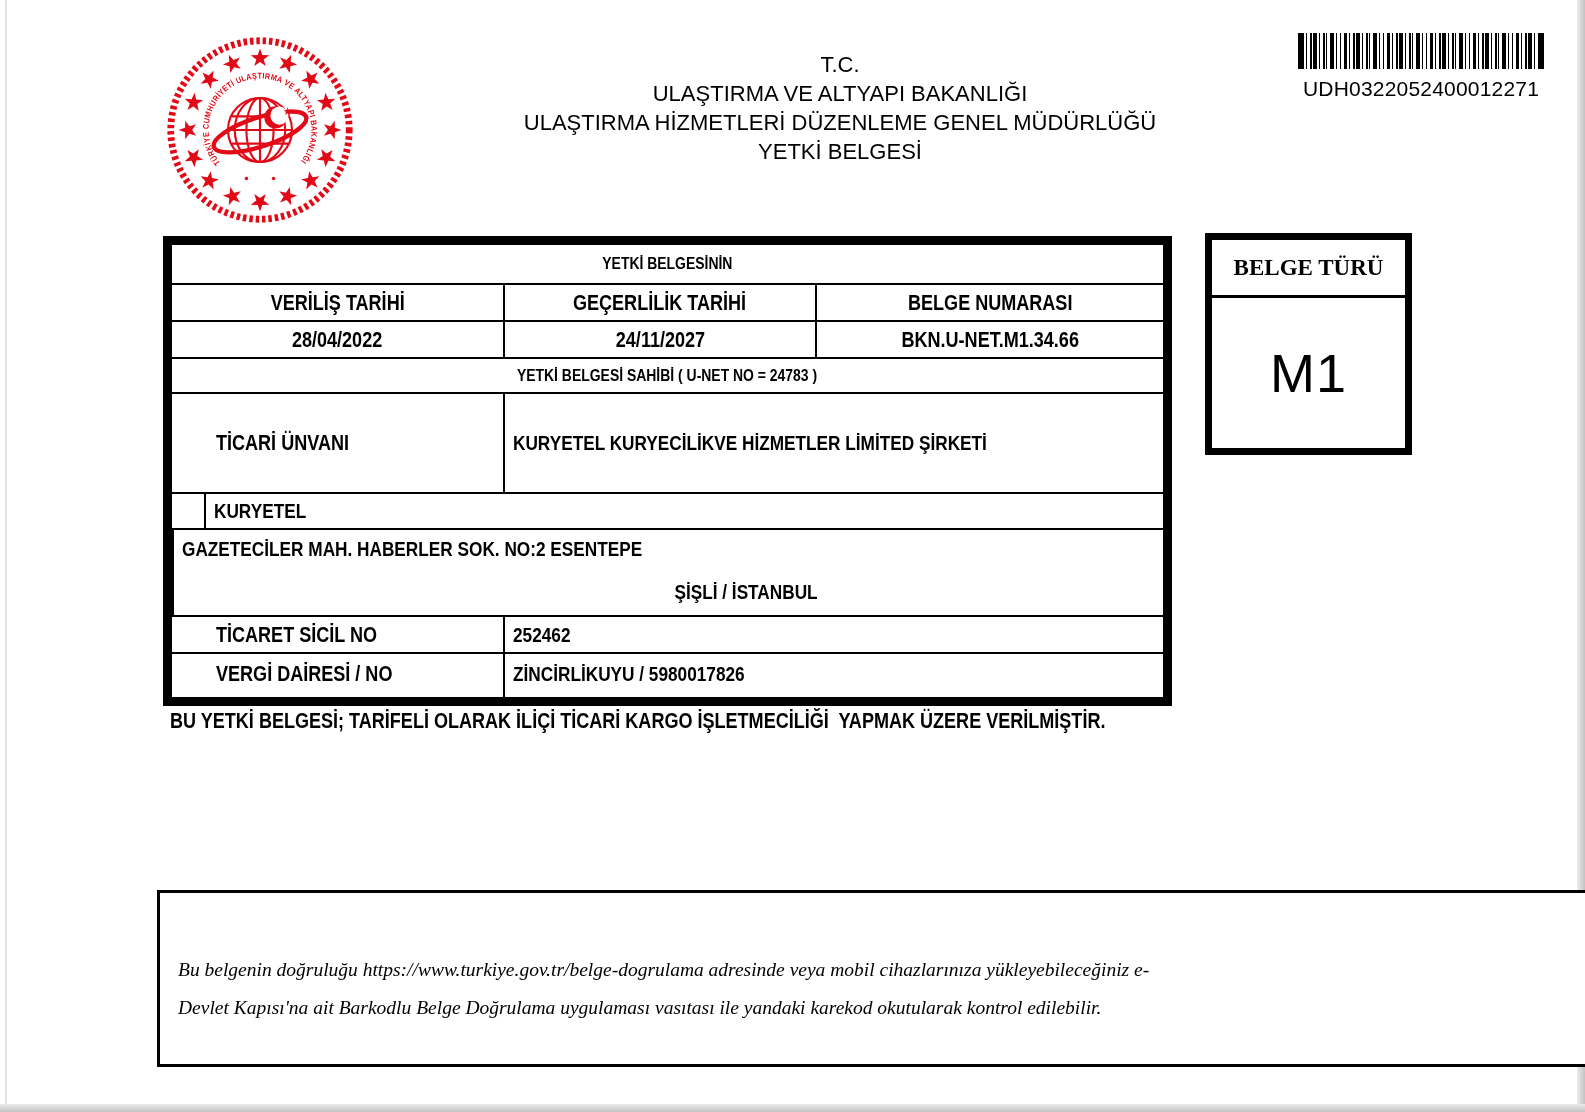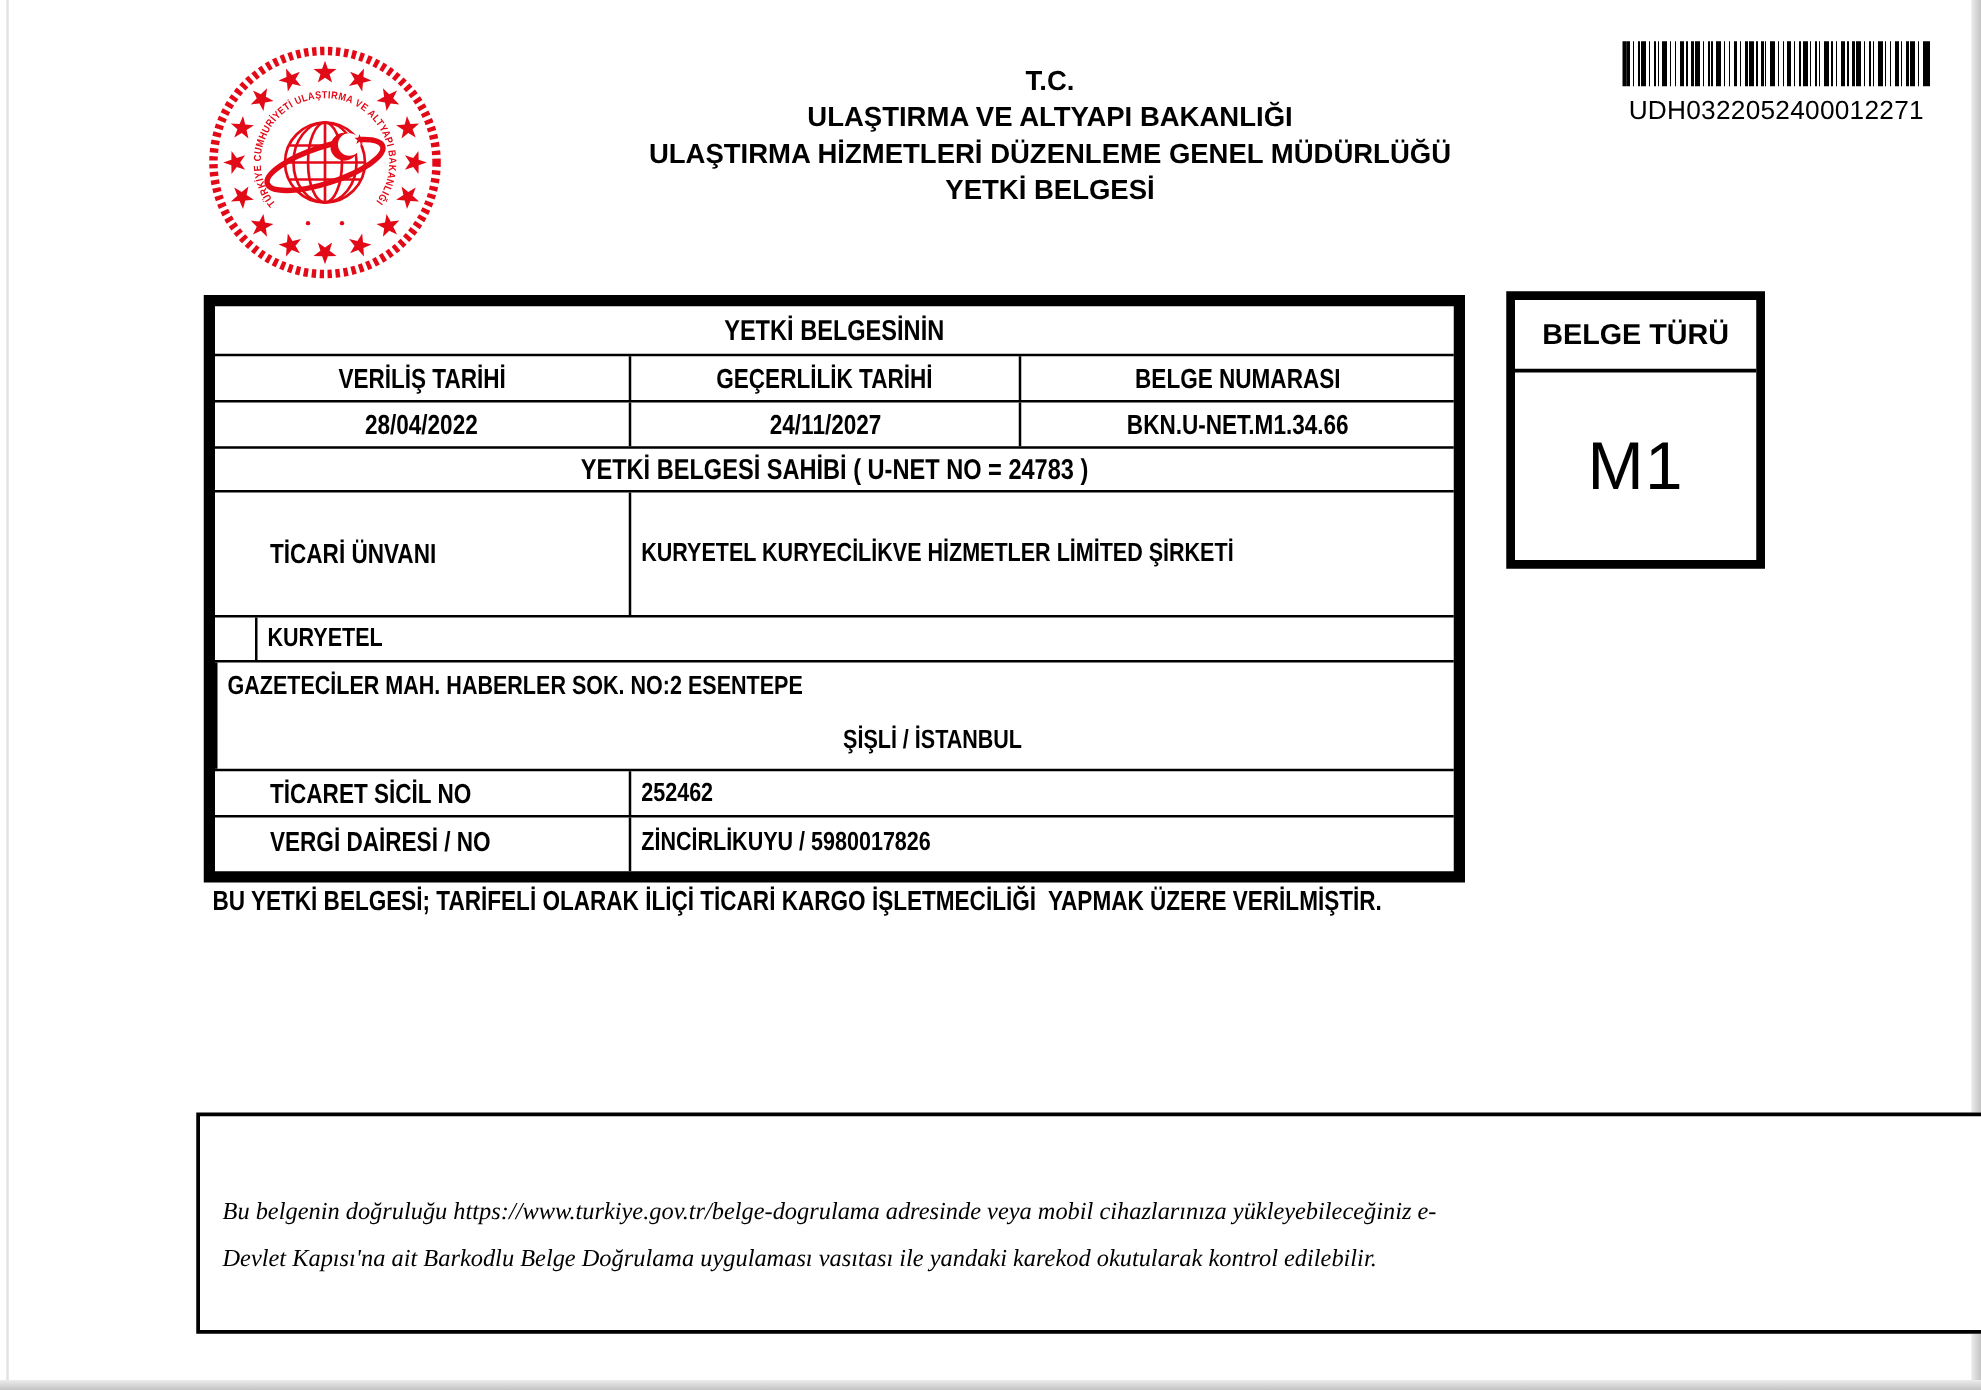--- a/index.html
+++ b/index.html
@@ -6,21 +6,21 @@
   .canvas{position:relative;width:1585px;height:1112px;background:#ffffff;overflow:hidden;
           font-family:"Liberation Sans",sans-serif;color:#000;}
   .abs{position:absolute;}
 
   
   .edge-left{left:5px;top:0;width:2px;height:1104px;background:#e2e2e2;}
   .edge-right{left:1577px;top:0;width:8px;height:1112px;background:linear-gradient(90deg,#ececec,#c3c3c3);}
   .edge-bottom{left:0;top:1104px;width:1585px;height:8px;background:linear-gradient(180deg,#ececec,#c3c3c3);}
 
   
-  .header{left:360px;top:50px;width:960px;text-align:center;font-weight:bold;
+  .header{left:360px;top:50px;width:960px;text-align:center;font-weight:normal;
           font-size:22px;line-height:29px;letter-spacing:0;}
 
   
   .barcode-wrap{left:1298px;top:33px;width:246px;}
   .barcode-bars{height:36px;border-left:3px solid #000;border-right:4px solid #000;
     background:repeating-linear-gradient(90deg,
       #000 0 3px,#fff 3px 5px,#000 5px 6px,#fff 6px 9px,#000 9px 11px,#fff 11px 12px,
       #000 12px 16px,#fff 16px 18px,#000 18px 19px,#fff 19px 22px,#000 22px 24px,#fff 24px 25px,
       #000 25px 26px,#fff 26px 29px,#000 29px 33px,#fff 33px 35px,#000 35px 36px,#fff 36px 39px,
       #000 39px 40px,#fff 40px 43px);}
@@ -32,27 +32,27 @@
 
   
   .cert-table{left:163px;top:236px;width:1009px;height:470px;border:9px solid #000;
               box-sizing:border-box;display:flex;flex-direction:column;background:#fff;}
   .trow{box-sizing:border-box;display:flex;align-items:stretch;}
   .trow + .trow{border-top:2px solid #000;}
   .cell{box-sizing:border-box;display:flex;align-items:center;justify-content:center;overflow:hidden;}
   .cell.vdiv{border-left:2px solid #000;}
   .cell.left{justify-content:flex-start;padding-left:44px;}
   .cell.val{justify-content:flex-start;padding-left:8px;}
-  .fs23{font-size:23px;} .fs22{font-size:22px;} .fs21{font-size:21px;}
+  .fs23{font-size:17px;} .fs22{font-size:22px;} .fs21{font-size:21px;}
 
   
   .belge-box{left:1205px;top:233px;width:207px;height:222px;border:7px solid #000;
              box-sizing:border-box;display:flex;flex-direction:column;background:#fff;}
   .belge-head{height:55px;border-bottom:3px solid #000;display:flex;align-items:center;justify-content:center;
-              font-weight:bold;font-size:23px;flex:none;}
+              font-weight:bold;font-size:23px;flex:none;font-family:Liberation Serif, serif;}
   .belge-body{flex:1;display:flex;align-items:center;justify-content:center;
               font-size:54px;font-weight:400;letter-spacing:1px;}
 
   
   .statement{left:170px;top:708px;width:1380px;font-size:22px;}
 
   
   .footer-box{left:157px;top:890px;width:1436px;height:177px;border:3px solid #000;box-sizing:border-box;background:#fff;}
   .footer-text{position:absolute;left:18px;top:38px;width:1015px;
                font-family:"Liberation Serif",serif;font-style:italic;

